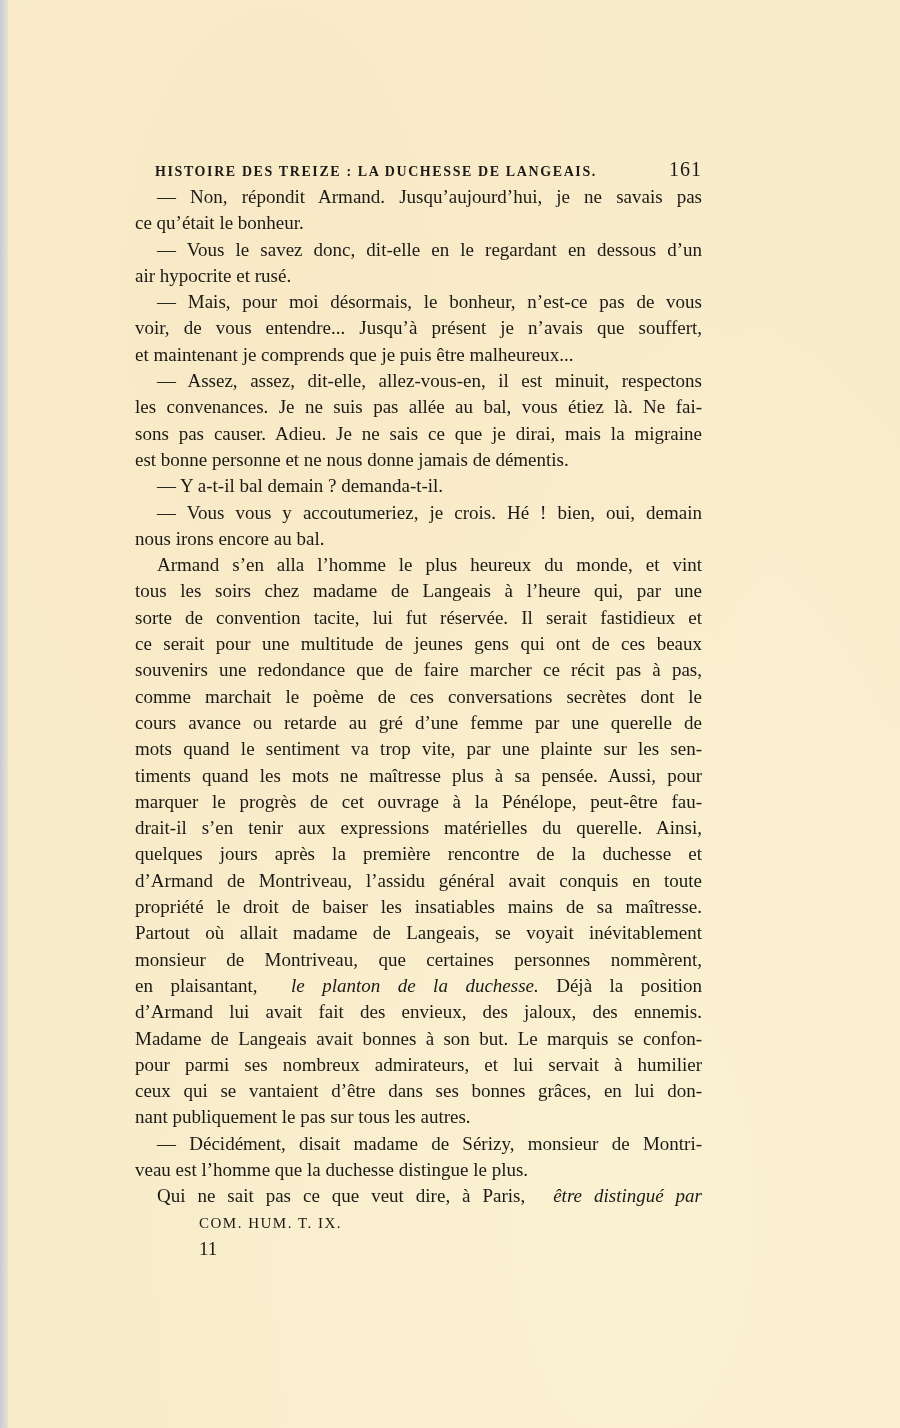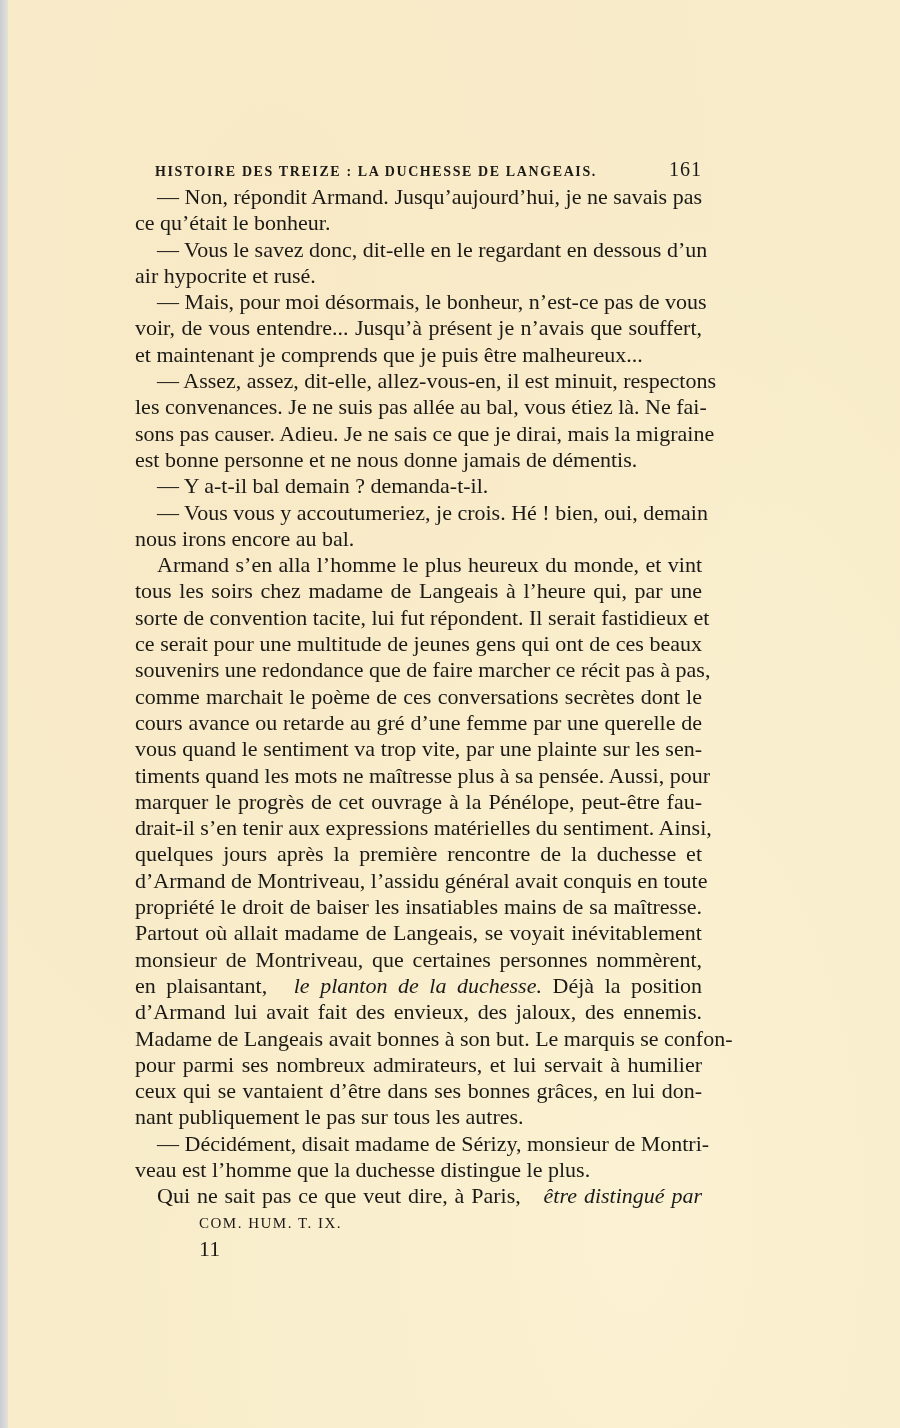--- a/index.html
+++ b/index.html
@@ -34,37 +34,37 @@
     font-weight: bold;
     letter-spacing: 1.6px;
     padding-left: 20px;
     text-transform: uppercase;
     gap: 12px;
   }
   .running-head .folio { font-size: 20px; letter-spacing: 1px; font-weight: normal; }
   .line {
     height: 26.3px;
     line-height: 26.3px;
-    font-size: 22px;
+    font-size: 19px;
     white-space: nowrap;
     text-align: justify;
     text-align-last: justify;
     transform-origin: left center;
   }
   .line.last { text-align-last: left; }
   .line.indent { padding-left: 22px; }
   .line.dialog { padding-left: 22px; }
   .line i { font-style: italic; margin-left: 16px; }
   .signature {
     display: flex; justify-content: space-between;
     height: 26px; line-height: 26px;
     font-size: 15px; letter-spacing: 1.5px;
     padding-left: 64px; padding-right: 92px; flex-direction: column;
   }
-  .signature .sig-num { font-size: 22px; letter-spacing: 0; }
+  .signature .sig-num { font-size: 19px; letter-spacing: 0; }
 </style>
 </head>
 <body>
 
 <div class="edge"></div>
 <div class="page">
   <div class="text-block">
     <div class="running-head">
       <span>Histoire des Treize : la Duchesse de Langeais.</span>
       <span class="folio">161</span>
@@ -79,29 +79,29 @@
         <div class="line last">et maintenant je comprends que je puis être malheureux...</div>
         <div class="line dialog">— Assez, assez, dit-elle, allez-vous-en, il est minuit, respectons</div>
         <div class="line">les convenances. Je ne suis pas allée au bal, vous étiez là. Ne fai-</div>
         <div class="line">sons pas causer. Adieu. Je ne sais ce que je dirai, mais la migraine</div>
         <div class="line last">est bonne personne et ne nous donne jamais de démentis.</div>
         <div class="line dialog last">— Y a-t-il bal demain ? demanda-t-il.</div>
         <div class="line dialog">— Vous vous y accoutumeriez, je crois. Hé ! bien, oui, demain</div>
         <div class="line last">nous irons encore au bal.</div>
         <div class="line indent">Armand s’en alla l’homme le plus heureux du monde, et vint</div>
         <div class="line">tous les soirs chez madame de Langeais à l’heure qui, par une</div>
-        <div class="line">sorte de convention tacite, lui fut répondent. Il serait fastidieux et</div>
+        <div class="line">sorte de convention tacite, lui fut réservée. Il serait fastidieux et</div>
         <div class="line">ce serait pour une multitude de jeunes gens qui ont de ces beaux</div>
         <div class="line">souvenirs une redondance que de faire marcher ce récit pas à pas,</div>
         <div class="line">comme marchait le poème de ces conversations secrètes dont le</div>
         <div class="line">cours avance ou retarde au gré d’une femme par une querelle de</div>
-        <div class="line">vous quand le sentiment va trop vite, par une plainte sur les sen-</div>
+        <div class="line">mots quand le sentiment va trop vite, par une plainte sur les sen-</div>
         <div class="line">timents quand les mots ne maîtresse plus à sa pensée. Aussi, pour</div>
         <div class="line">marquer le progrès de cet ouvrage à la Pénélope, peut-être fau-</div>
-        <div class="line">drait-il s’en tenir aux expressions matérielles du sentiment. Ainsi,</div>
+        <div class="line">drait-il s’en tenir aux expressions matérielles du querelle. Ainsi,</div>
         <div class="line">quelques jours après la première rencontre de la duchesse et</div>
         <div class="line">d’Armand de Montriveau, l’assidu général avait conquis en toute</div>
         <div class="line">propriété le droit de baiser les insatiables mains de sa maîtresse.</div>
         <div class="line">Partout où allait madame de Langeais, se voyait inévitablement</div>
         <div class="line">monsieur de Montriveau, que certaines personnes nommèrent,</div>
         <div class="line"><span>en plaisantant, </span><i>le planton de la duchesse.</i><span> Déjà la position</span></div>
         <div class="line">d’Armand lui avait fait des envieux, des jaloux, des ennemis.</div>
         <div class="line">Madame de Langeais avait bonnes à son but. Le marquis se confon-</div>
         <div class="line">pour parmi ses nombreux admirateurs, et lui servait à humilier</div>
         <div class="line">ceux qui se vantaient d’être dans ses bonnes grâces, en lui don-</div>

